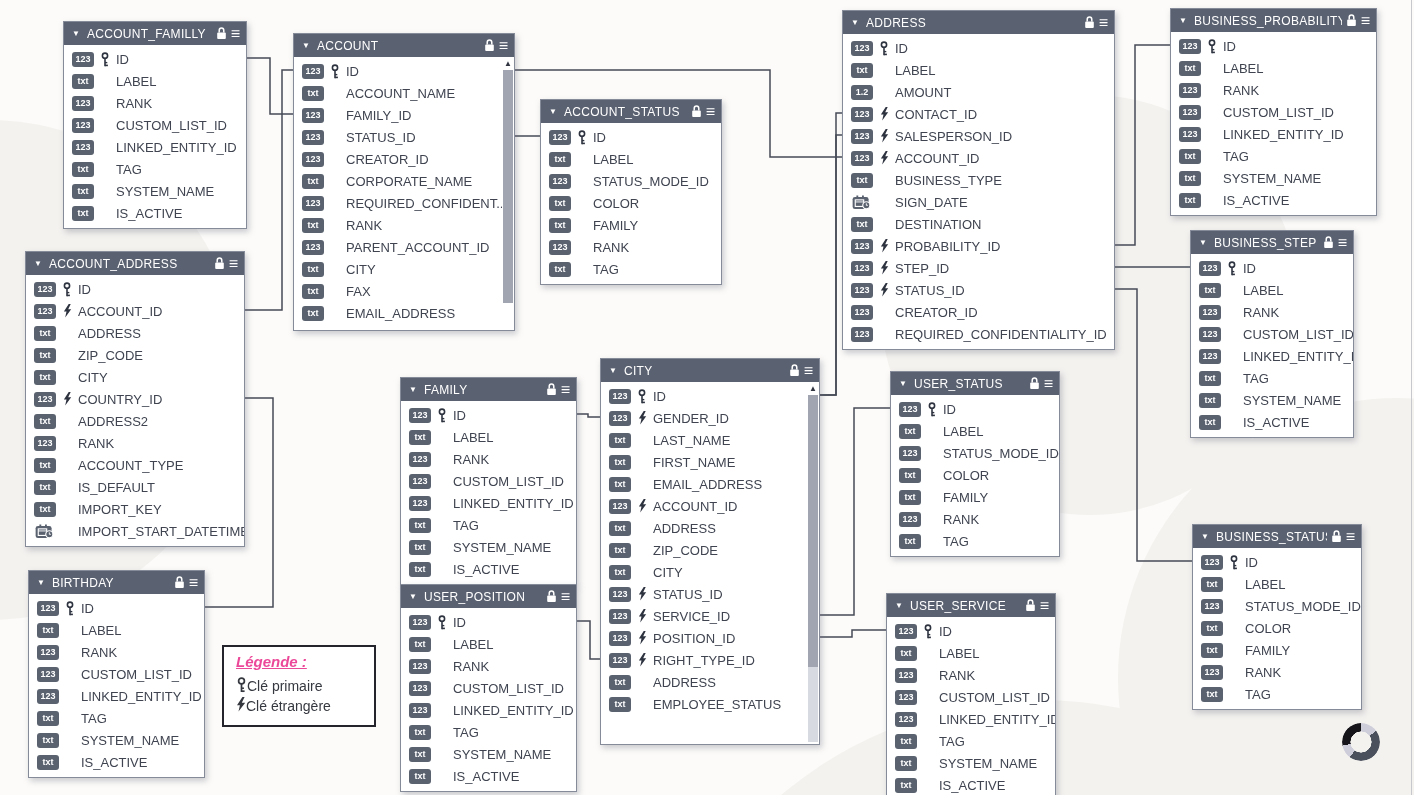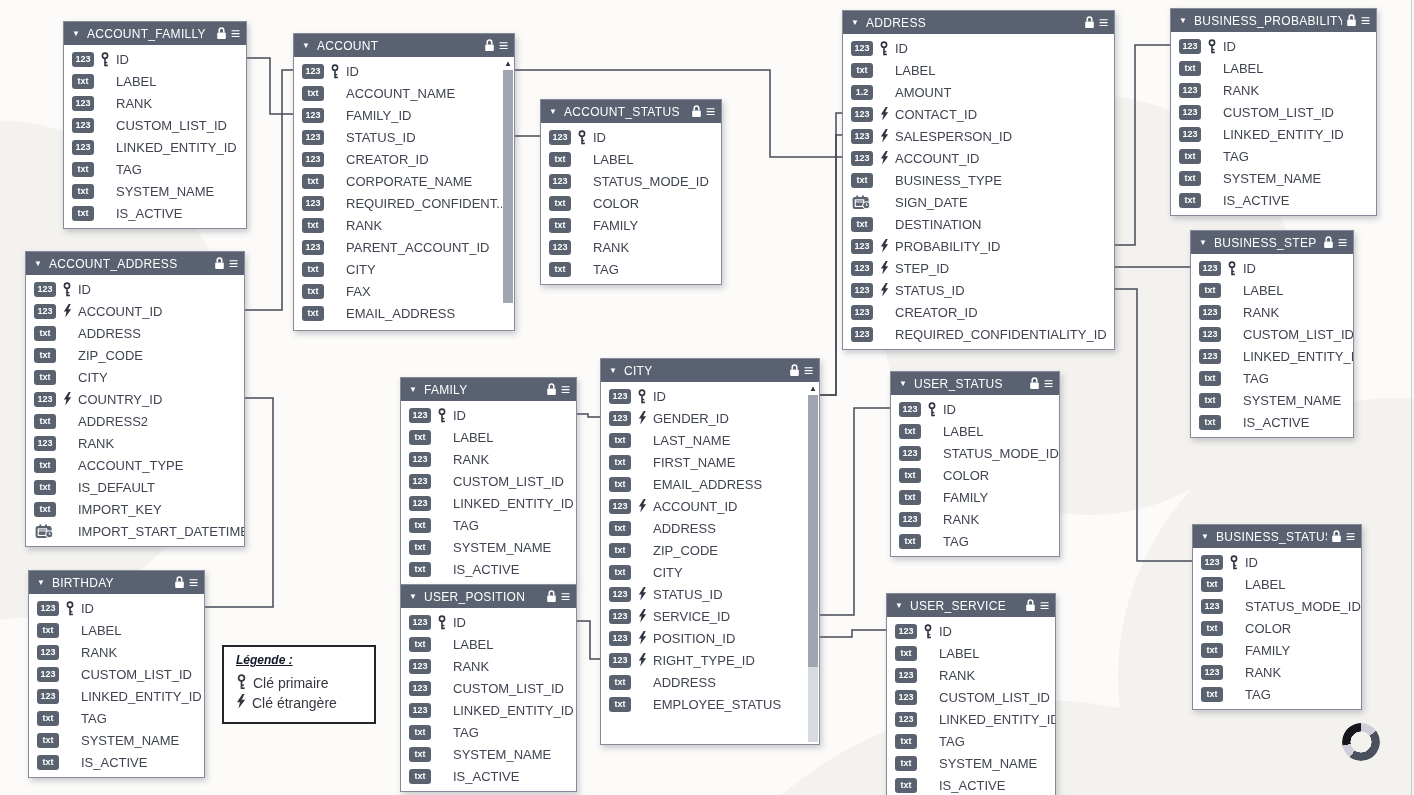--- a/index.html
+++ b/index.html
@@ -23,23 +23,23 @@
          font-size:9px;font-weight:bold;display:flex;align-items:center;
          justify-content:center;flex:none;letter-spacing:0;}
   .kslot{width:22px;display:flex;align-items:center;justify-content:center;flex:none;}
   .lbl{font-size:13px;color:#3f4450;white-space:nowrap;}
   .sb{position:absolute;top:0;right:0;bottom:0;width:12px;background:#fff;}
   .up{display:block;text-align:center;font-size:8px;color:#2f3440;height:12px;line-height:13px;cursor:pointer;}
   .thumb{position:absolute;left:1px;width:10px;background:#a0a5b1;cursor:grab;}
   .track{position:absolute;left:1px;width:10px;bottom:2px;background:#d8dae1;}
   .legend{position:absolute;z-index:2;left:222px;top:645px;width:128px;background:#fff;
           border:2px solid #24242d;padding:6px 10px 9px 12px;}
-  .ltitle{font-size:12px;font-weight:bold;font-style:italic;text-decoration:underline;
-          color:#0f172a;margin-bottom:6px;}
-  .litem{display:flex;align-items:center;gap:6px;font-size:14px;color:#35383f;height:20px;}
+  .ltitle{font-size:15px;font-weight:bold;font-style:italic;text-decoration:underline;
+          color:#ec4899;margin-bottom:6px;}
+  .litem{display:flex;align-items:center;font-size:14px;color:#35383f;height:20px;}
   .logo{position:absolute;z-index:2;left:1342px;top:723px;width:38px;height:38px;border-radius:50%;
         background:conic-gradient(#cdced9 0 15%,#4a505c 15% 60%,#cdced9 60% 72%,#15151a 72% 100%);
         -webkit-mask:radial-gradient(circle closest-side,transparent 55%,#000 56%);
         mask:radial-gradient(circle closest-side,transparent 55%,#000 56%);}
   .edge{position:absolute;z-index:3;right:2px;top:0;bottom:0;width:1px;background:#c6c8ce;}
 </style>
 </head>
 <body>
 
 <div id="canvas">

